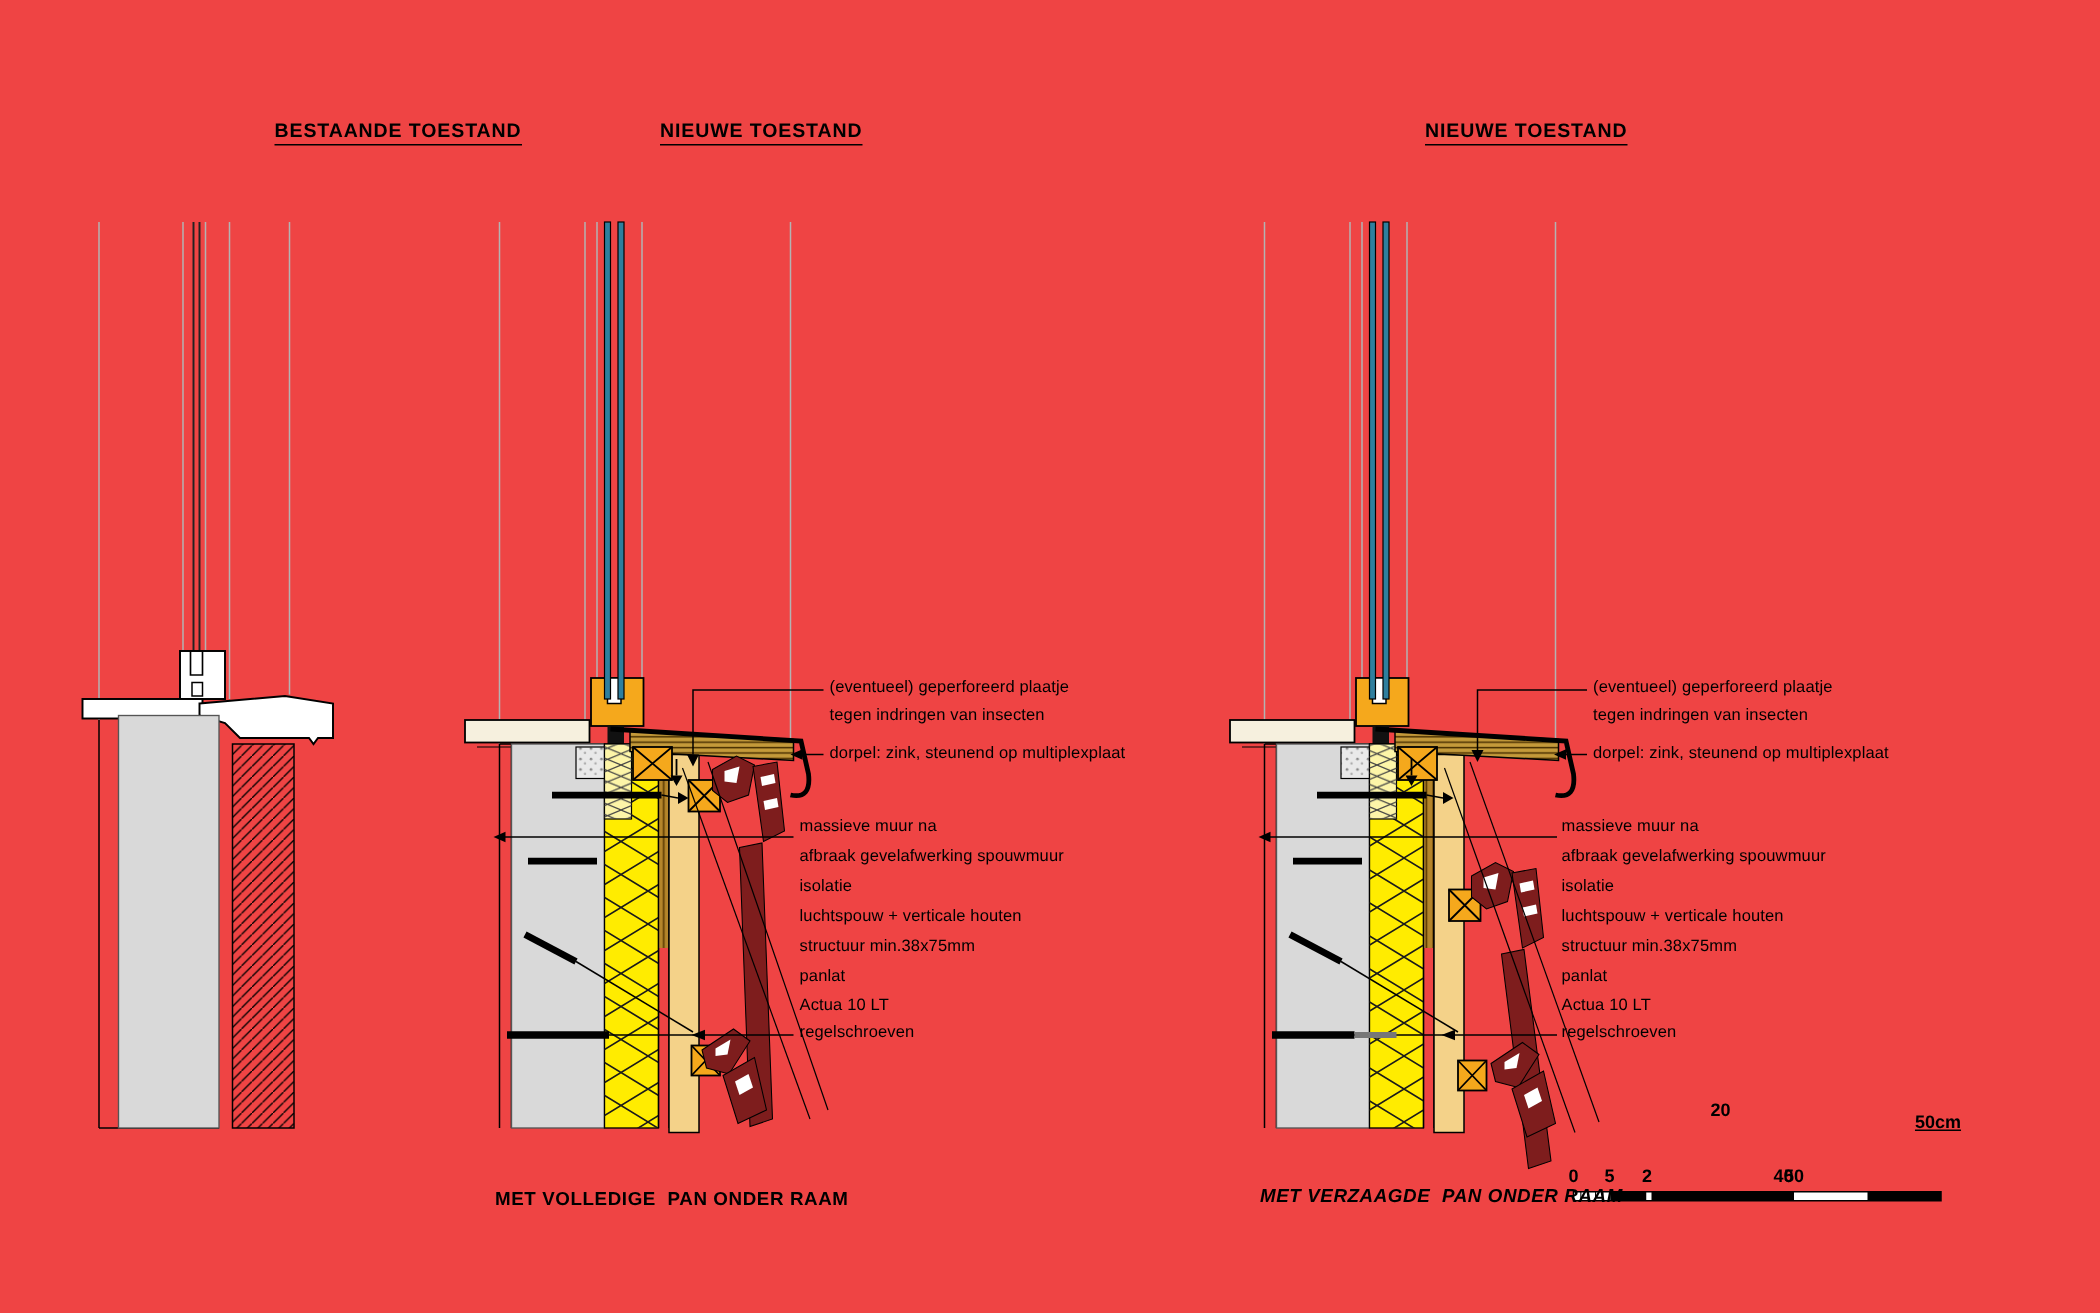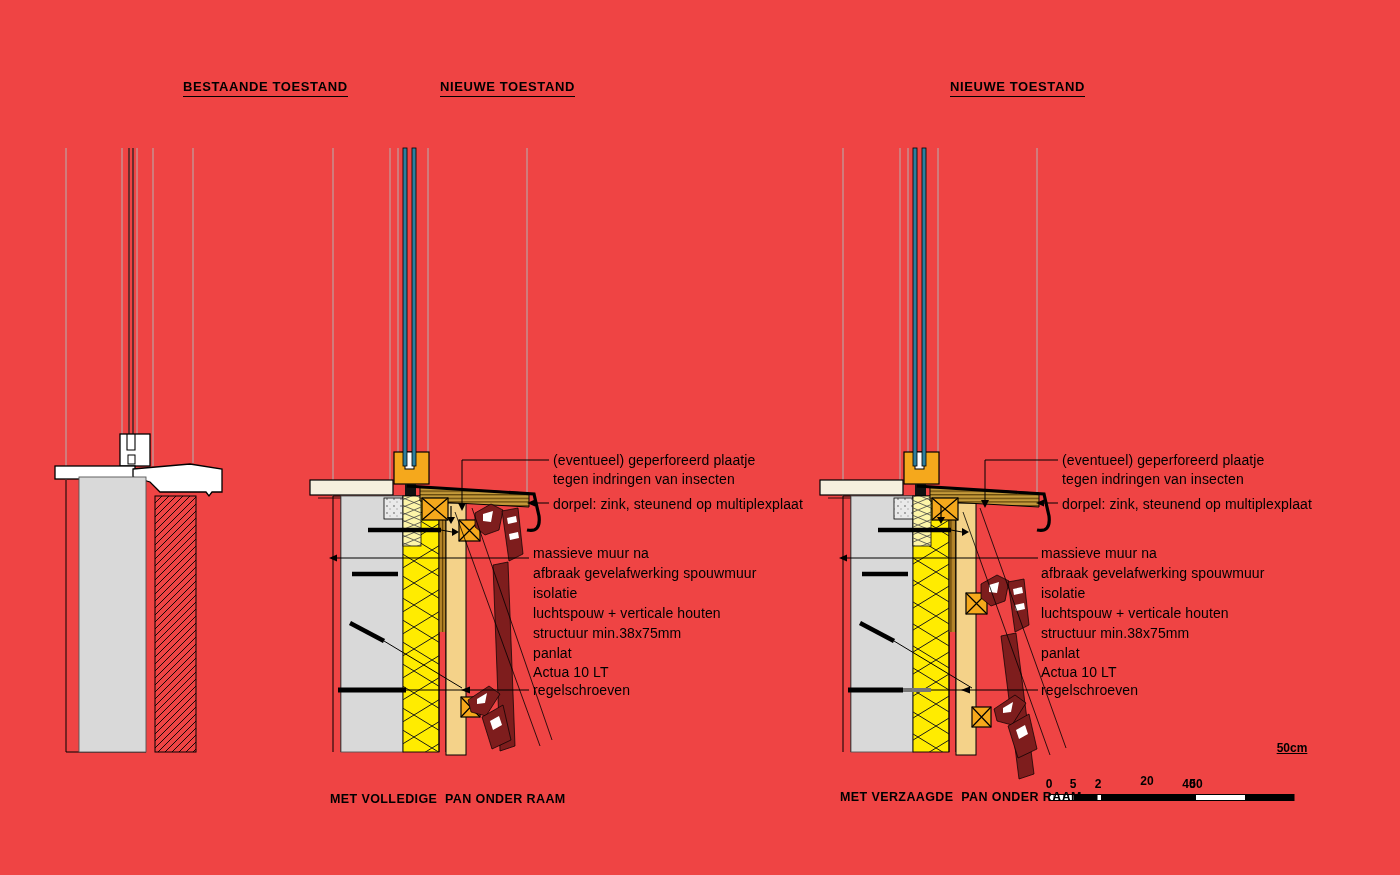--- a/index.html
+++ b/index.html
@@ -2,21 +2,21 @@
 <html><head>
 <meta charset="utf-8">
 <style>
   html,body{margin:0;padding:0;background:#fff;}
   #canvas{position:relative;width:1400px;height:875px;background:#ef4444;overflow:hidden;
           font-family:"Liberation Sans",sans-serif;color:#000;}
   svg{position:absolute;left:0;top:0;}
   .t{position:absolute;white-space:pre;line-height:1;}
   .title{font-size:13px;font-weight:bold;letter-spacing:.6px;border-bottom:1.5px solid #000;padding-bottom:3px;}
   .caption{font-size:12.5px;font-weight:bold;letter-spacing:.4px;}
-  .ann{font-size:14px;letter-spacing:.1px;}
+  .ann{font-size:11px;letter-spacing:.1px;}
   .scalenum{font-size:12px;font-weight:bold;transform:translateX(-50%);}
 </style>
 </head>
 <body>
 
 <div id="canvas">
 
 <svg width="1400" height="875" viewBox="0 0 1400 875">
   <defs>
     <pattern id="hatch45" width="7" height="7" patternUnits="userSpaceOnUse">
@@ -292,23 +292,23 @@
 <div class="t ann" style="left:1041px;top:546px;">massieve muur na</div>
 <div class="t ann" style="left:1041px;top:566px;">afbraak gevelafwerking spouwmuur</div>
 <div class="t ann" style="left:1041px;top:586px;">isolatie</div>
 <div class="t ann" style="left:1041px;top:606px;">luchtspouw + verticale houten</div>
 <div class="t ann" style="left:1041px;top:626px;">structuur min.38x75mm</div>
 <div class="t ann" style="left:1041px;top:646px;">panlat</div>
 <div class="t ann" style="left:1041px;top:665px;">Actua 10 LT</div>
 <div class="t ann" style="left:1041px;top:683px;">regelschroeven</div>
 
 <div class="t caption" style="left:330px;top:793px;">MET VOLLEDIGE  PAN ONDER RAAM</div>
-<div class="t caption" style="left:840px;top:791px;">MET VERZAAGDE  PAN ONDER RAAM</div>
+<div class="t caption" style="left:840px;top:791px;font-style:italic;">MET VERZAAGDE  PAN ONDER RAAM</div>
 
 <div class="t scalenum" style="left:1049px;top:778px;">0</div>
 <div class="t scalenum" style="left:1073px;top:778px;">5</div>
 <div class="t scalenum" style="left:1098px;top:778px;">2</div>
-<div class="t scalenum" style="left:1147px;top:775px;">20</div>
+<div class="t scalenum" style="left:1147px;top:734px;">20</div>
 <div class="t scalenum" style="left:1196px;top:778px;">50</div>
 <div class="t scalenum" style="left:1189px;top:778px;">40</div>
 <div class="t scalenum" style="left:1292px;top:742px;text-decoration:underline;">50cm</div>
 
 </div>
 
 </body></html>

